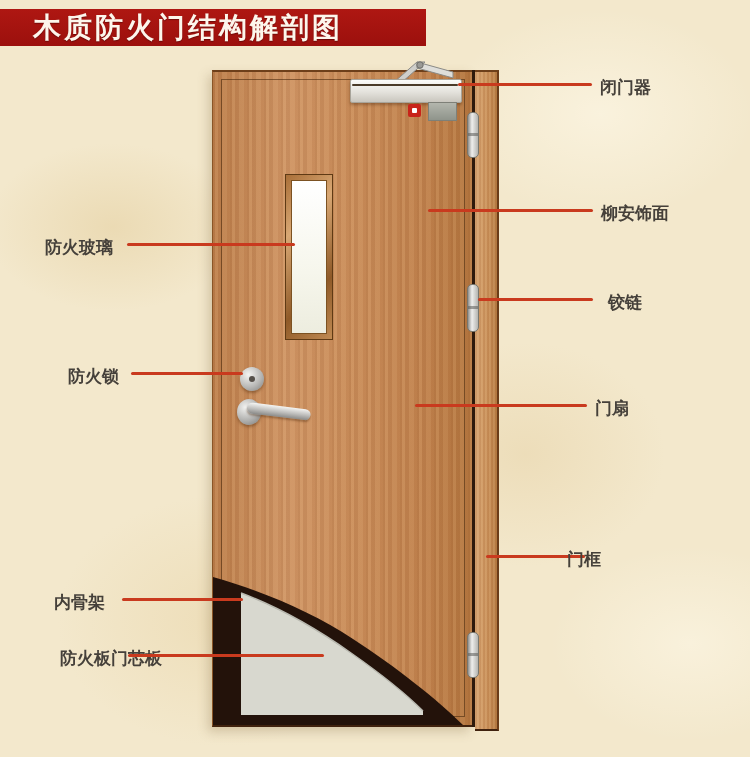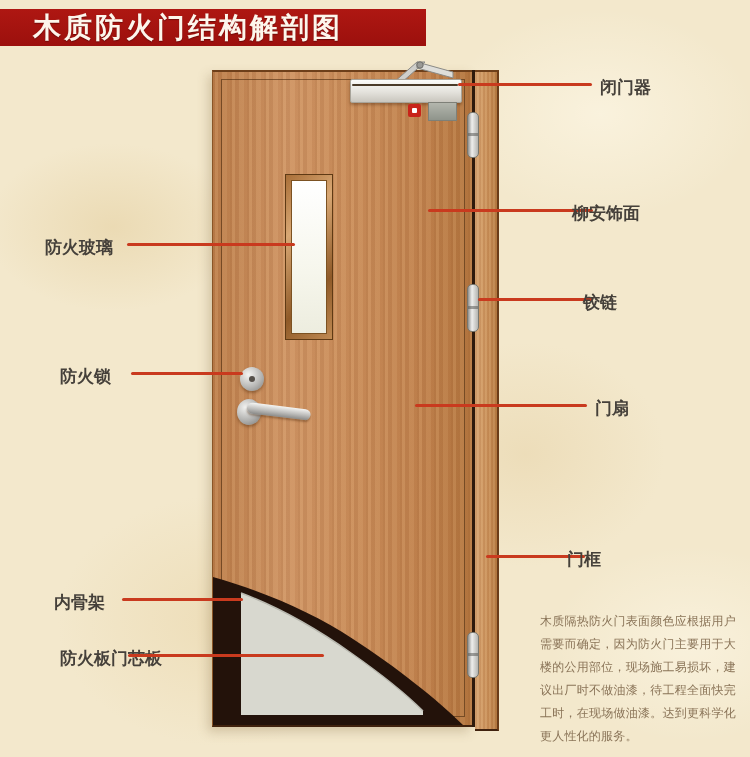--- a/index.html
+++ b/index.html
@@ -129,40 +129,39 @@
 
   <div class="door-gap"></div>
   <div class="door-frame"></div>
   <div class="hinge hinge1"></div>
   <div class="hinge hinge2"></div>
   <div class="hinge hinge3"></div>
 
   <span class="lbl" style="left:45px;top:236px;">防火玻璃</span>
   <div class="line" style="left:127px;top:243px;width:168px;"></div>
 
-  <span class="lbl" style="left:60px;top:365px;">防火锁</span>
+  <span class="lbl" style="left:68px;top:365px;">防火锁</span>
   <div class="line" style="left:131px;top:372px;width:112px;"></div>
 
   <span class="lbl" style="left:54px;top:591px;">内骨架</span>
   <div class="line" style="left:122px;top:598px;width:121px;"></div>
 
   <span class="lbl" style="left:36px;top:647px;padding-left:24px;">防火板门芯板</span>
   <div class="line" style="left:128px;top:654px;width:196px;"></div>
 
   <div class="line dark" style="left:352px;top:84px;width:106px;"></div>
   <div class="line" style="left:458px;top:83px;width:134px;"></div>
   <span class="lbl" style="left:600px;top:76px;">闭门器</span>
 
   <div class="line" style="left:428px;top:209px;width:165px;"></div>
-  <span class="lbl" style="left:572px;top:202px;">柳安饰面</span>
+  <span class="lbl" style="left:601px;top:202px;">柳安饰面</span>
 
   <div class="line" style="left:478px;top:298px;width:115px;"></div>
-  <span class="lbl" style="left:583px;top:291px;">铰链</span>
+  <span class="lbl" style="left:608px;top:291px;">铰链</span>
 
   <div class="line" style="left:415px;top:404px;width:172px;"></div>
   <span class="lbl" style="left:595px;top:397px;">门扇</span>
 
   <div class="line" style="left:486px;top:555px;width:99px;"></div>
   <span class="lbl" style="left:567px;top:548px;">门框</span>
 
-  <div class="desc">木质隔热防火门表面颜色应根据用户需要而确定，因为防火门主要用于大楼的公用部位，现场施工易损坏，建议出厂时不做油漆，待工程全面快完工时，在现场做油漆。达到更科学化更人性化的服务。</div>
 
 </div>
 
 </body></html>

